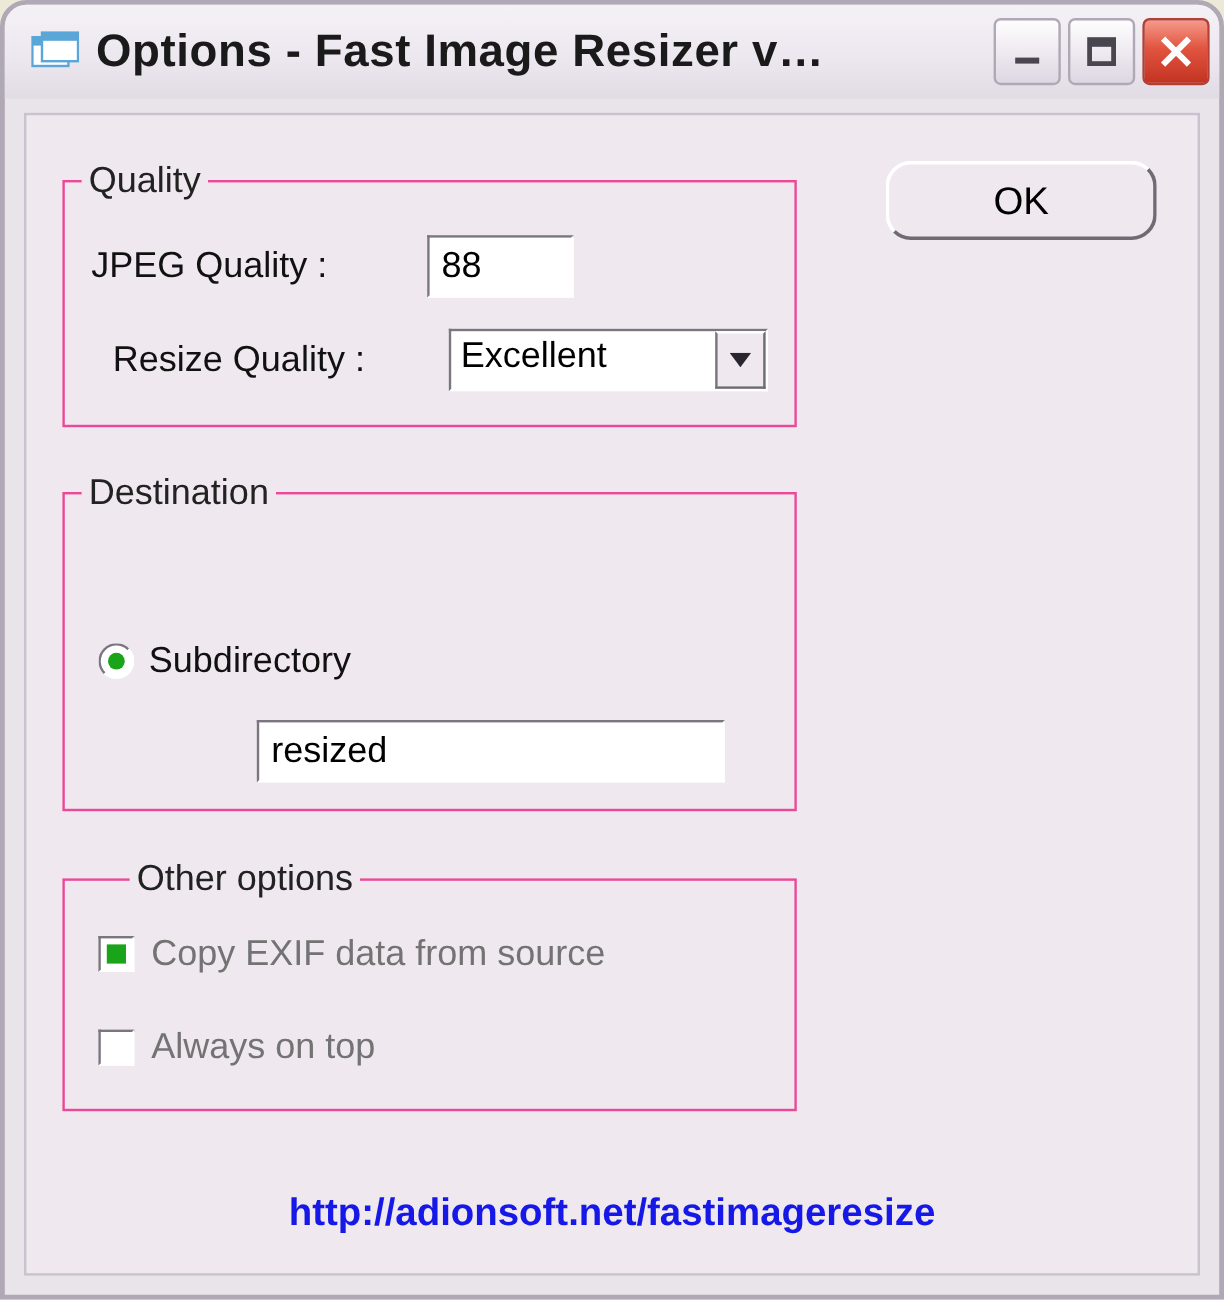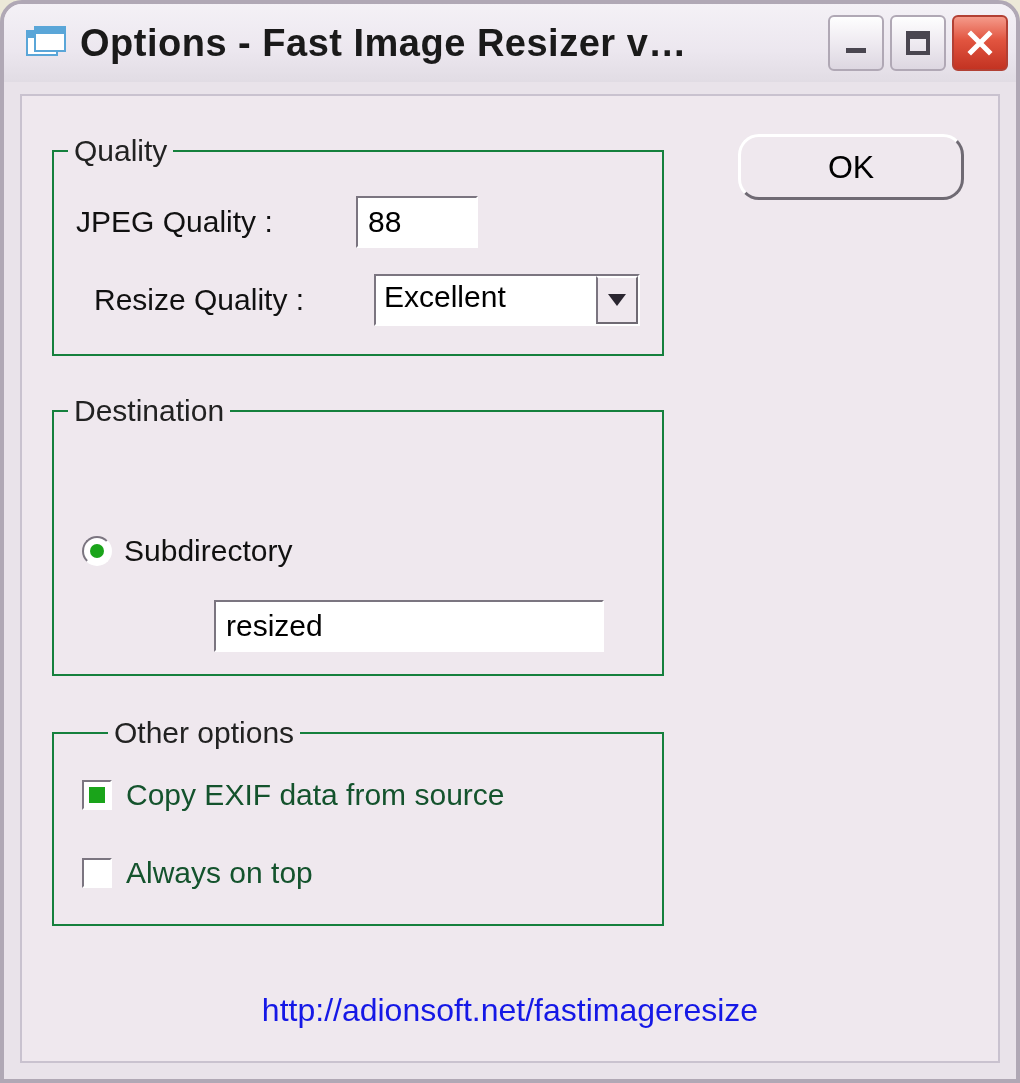--- a/index.html
+++ b/index.html
@@ -84,21 +84,21 @@
     border-left: 3px solid #ffffff;
     border-right: 3px solid #6f6a73;
     border-bottom: 3px solid #6f6a73;
     display: flex; align-items: center; justify-content: center;
     cursor: default;
     border-radius: 21px;
   }
 
   fieldset.group {
     position: absolute;
-    border: 2px solid #15803d;
+    border: 2px solid #ec4899;
     padding: 0;
     margin: 0;
     background: transparent;
   }
   fieldset.group > legend {
     font-size: 30px;
     color: #222;
     padding: 0 6px;
     margin-left: 14px;
     background: #efe8ee;
@@ -201,28 +201,28 @@
     border-bottom: 2px solid #ffffff;
     display: flex; align-items: center; justify-content: center;
     cursor: default;
   }
   .checkbox .mark {
     width: 16px; height: 16px;
     background: #1aa41a;
     display: none;
   }
   .checkbox.checked .mark { display: block; }
-  .check-label { font-size: 30px; color: #14532d; text-align: right; }
+  .check-label { font-size: 30px; color: #737373; text-align: right; }
 
   .link {
     position: absolute;
     left: 0; right: 0; bottom: 32px;
     text-align: center;
     font-size: 32px;
-    font-weight: 400;
+    font-weight: 700;
     color: #1518e6;
     cursor: pointer;
   }
 </style>
 </head>
 <body>
 
 <div class="window">
 
   <div class="titlebar">

